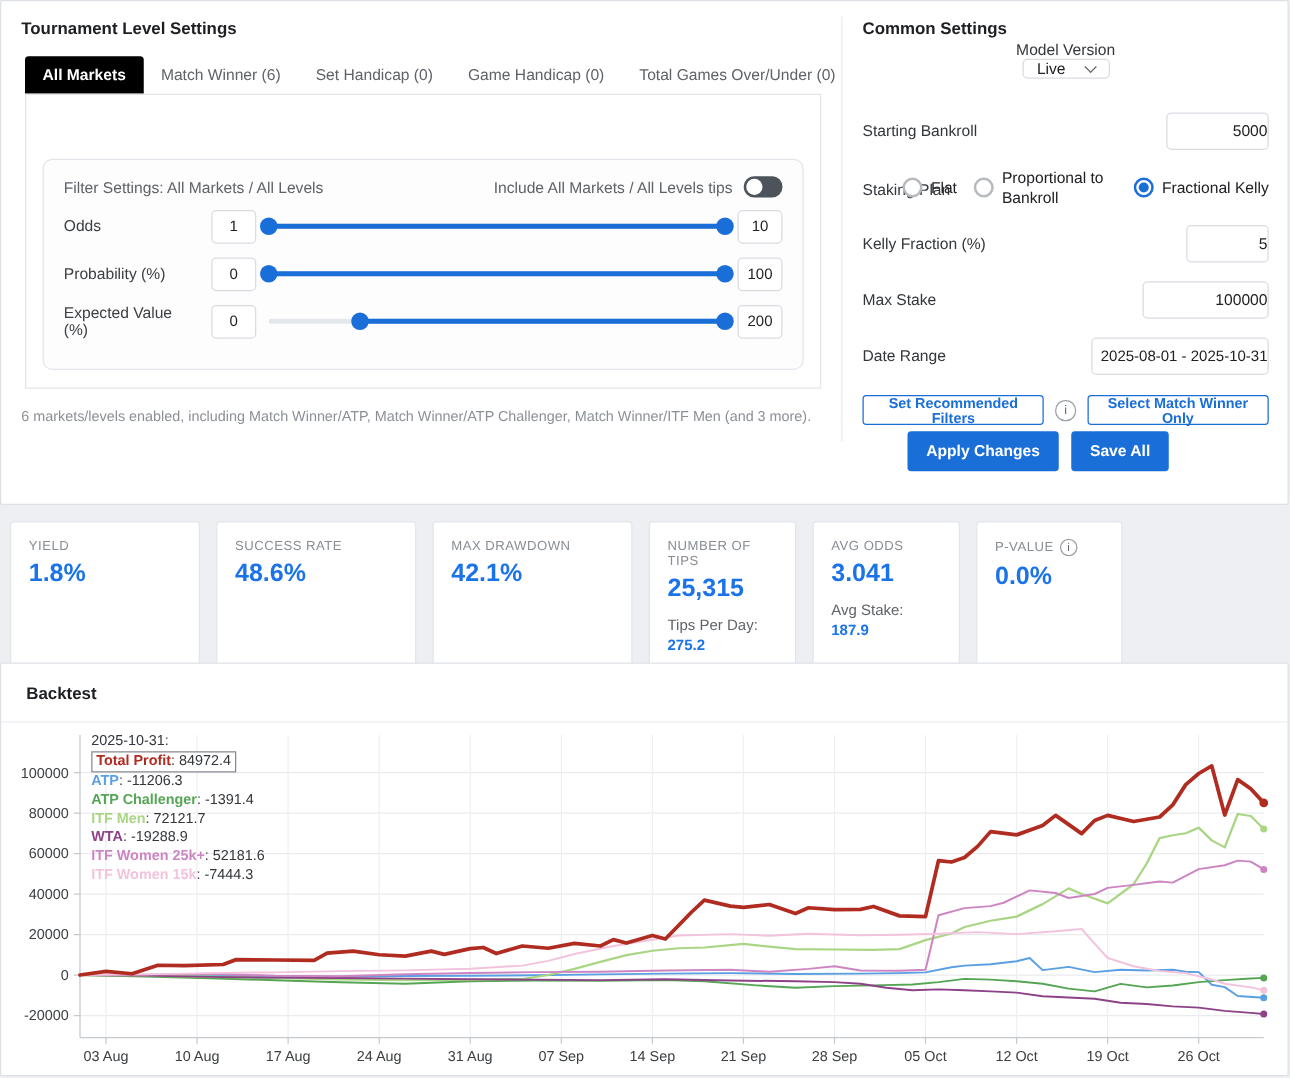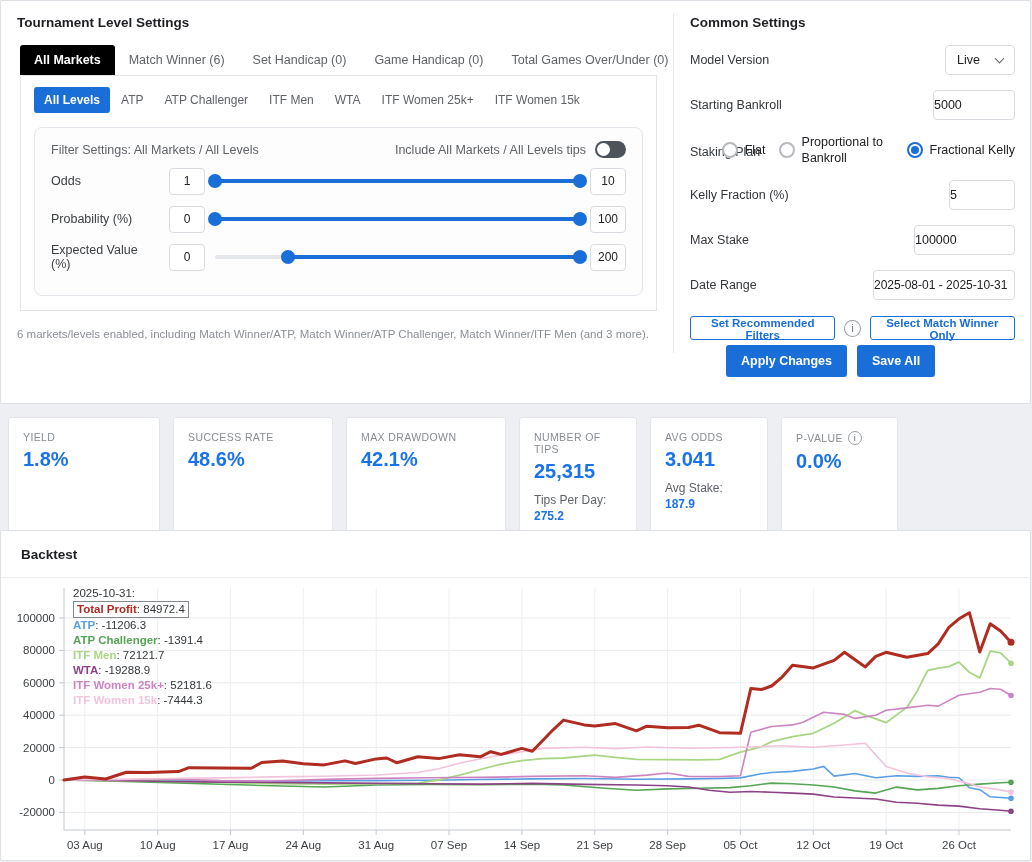--- a/index.html
+++ b/index.html
@@ -35,21 +35,21 @@
 
   .note { position: absolute; left: 16px; top: 327px; font-size: 11.5px; color: #8b9096; }
 
   .vdivider { position: absolute; left: 672px; top: 12px; height: 340px; border-left: 1px solid #e7eaee; }
 
   
   .right-pane { position: absolute; left: 672px; top: 0; width: 358px; height: 404px; }
   .cs-row { position: absolute; left: 17px; right: 16px; }
   .cs-label { font-size: 12.5px; color: #33373b; }
   .row-flex { display: flex; justify-content: space-between; align-items: center; }
-  .tbox { border: 1px solid #d8dce1; border-radius: 4px; height: 30px; line-height: 28px; text-align: left; font-size: 12.5px; color: #202124; background: #fff; cursor: text; }
+  .tbox { border: 1px solid #d8dce1; border-radius: 4px; height: 30px; line-height: 28px; text-align: right; font-size: 12.5px; color: #202124; background: #fff; cursor: text; }
   .select { display: flex; align-items: center; justify-content: space-between; padding: 0 11px; width: 70px; height: 30px; border: 1px solid #d8dce1; border-radius: 4px; font-size: 12.5px; cursor: pointer; background: #fff; }
   .chev { width: 7px; height: 7px; border-right: 1.6px solid #5f6368; border-bottom: 1.6px solid #5f6368; transform: rotate(45deg); margin-top: -4px; }
   .radio-group { position: absolute; right: 0; top: -8px; display: flex; gap: 13px; align-items: center; }
   .radio-opt { display: flex; align-items: center; gap: 7px; font-size: 12.5px; color: #202124; cursor: pointer; }
   .radio-opt .olbl { max-width: 92px; line-height: 1.3; }
   .radio { width: 16px; height: 16px; border: 2px solid #b6babf; border-radius: 50%; background: #fff; flex: none; position: relative; }
   .radio.sel { border-color: #1a6ed8; }
   .radio.sel::after { content: ''; position: absolute; left: 2px; top: 2px; width: 8px; height: 8px; background: #1a6ed8; border-radius: 50%; }
   .btn-outline { border: 1px solid #1a6ed8; color: #1a6ed8; background: #fff; border-radius: 3px; height: 24px; font-size: 11.5px; font-weight: bold; padding: 0 5px; font-family: inherit; cursor: pointer; }
   .btn-fill { background: #1a6ed8; color: #fff; border: none; border-radius: 3px; height: 32px; font-size: 12.5px; font-weight: bold; padding: 0 15px; font-family: inherit; cursor: pointer; }
@@ -79,21 +79,20 @@
 <div class="page">
 
   <section class="top-card">
 
     <div>
       <h2 class="pane-title">Tournament Level Settings</h2>
 
       <div class="market-tabs" id="market-tabs"><div class="mtab active">All Markets</div><div class="mtab">Match Winner (6)</div><div class="mtab">Set Handicap (0)</div><div class="mtab">Game Handicap (0)</div><div class="mtab">Total Games Over/Under (0)</div></div>
 
       <div class="level-container">
-        <div class="level-tabs" id="level-tabs"><div class="ltab active">All Levels</div><div class="ltab">ATP</div><div class="ltab">ATP Challenger</div><div class="ltab">ITF Men</div><div class="ltab">WTA</div><div class="ltab">ITF Women 25k+</div><div class="ltab">ITF Women 15k</div></div>
 
         <div class="filter-box">
           <div class="filter-head">
             <span>Filter Settings: All Markets / All Levels</span>
             <span class="filter-toggle-wrap">
               <span>Include All Markets / All Levels tips</span>
               <span class="toggle">
                   <span class="knob"></span>
                 </span>
             </span>
@@ -137,21 +136,21 @@
       </div>
 
       <p class="note">6 markets/levels enabled, including Match Winner/ATP, Match Winner/ATP Challenger, Match Winner/ITF Men (and 3 more).</p>
     </div>
 
     <div class="vdivider"></div>
 
     <div class="right-pane">
       <h2 class="pane-title" style="left:17px;">Common Settings</h2>
 
-      <div class="cs-row row-flex" style="top:44px;height:30px;">
+      <div class="cs-row row-flex" style="top:32px;height:30px;flex-direction:column;">
         <span class="cs-label">Model Version</span>
         <div class="select">
           <span>Live</span>
           <span class="chev"></span>
         </div>
       </div>
 
       <div class="cs-row row-flex" style="top:89px;height:30px;">
         <span class="cs-label">Starting Bankroll</span>
         <div class="tbox" style="width:82px;">5000</div>

